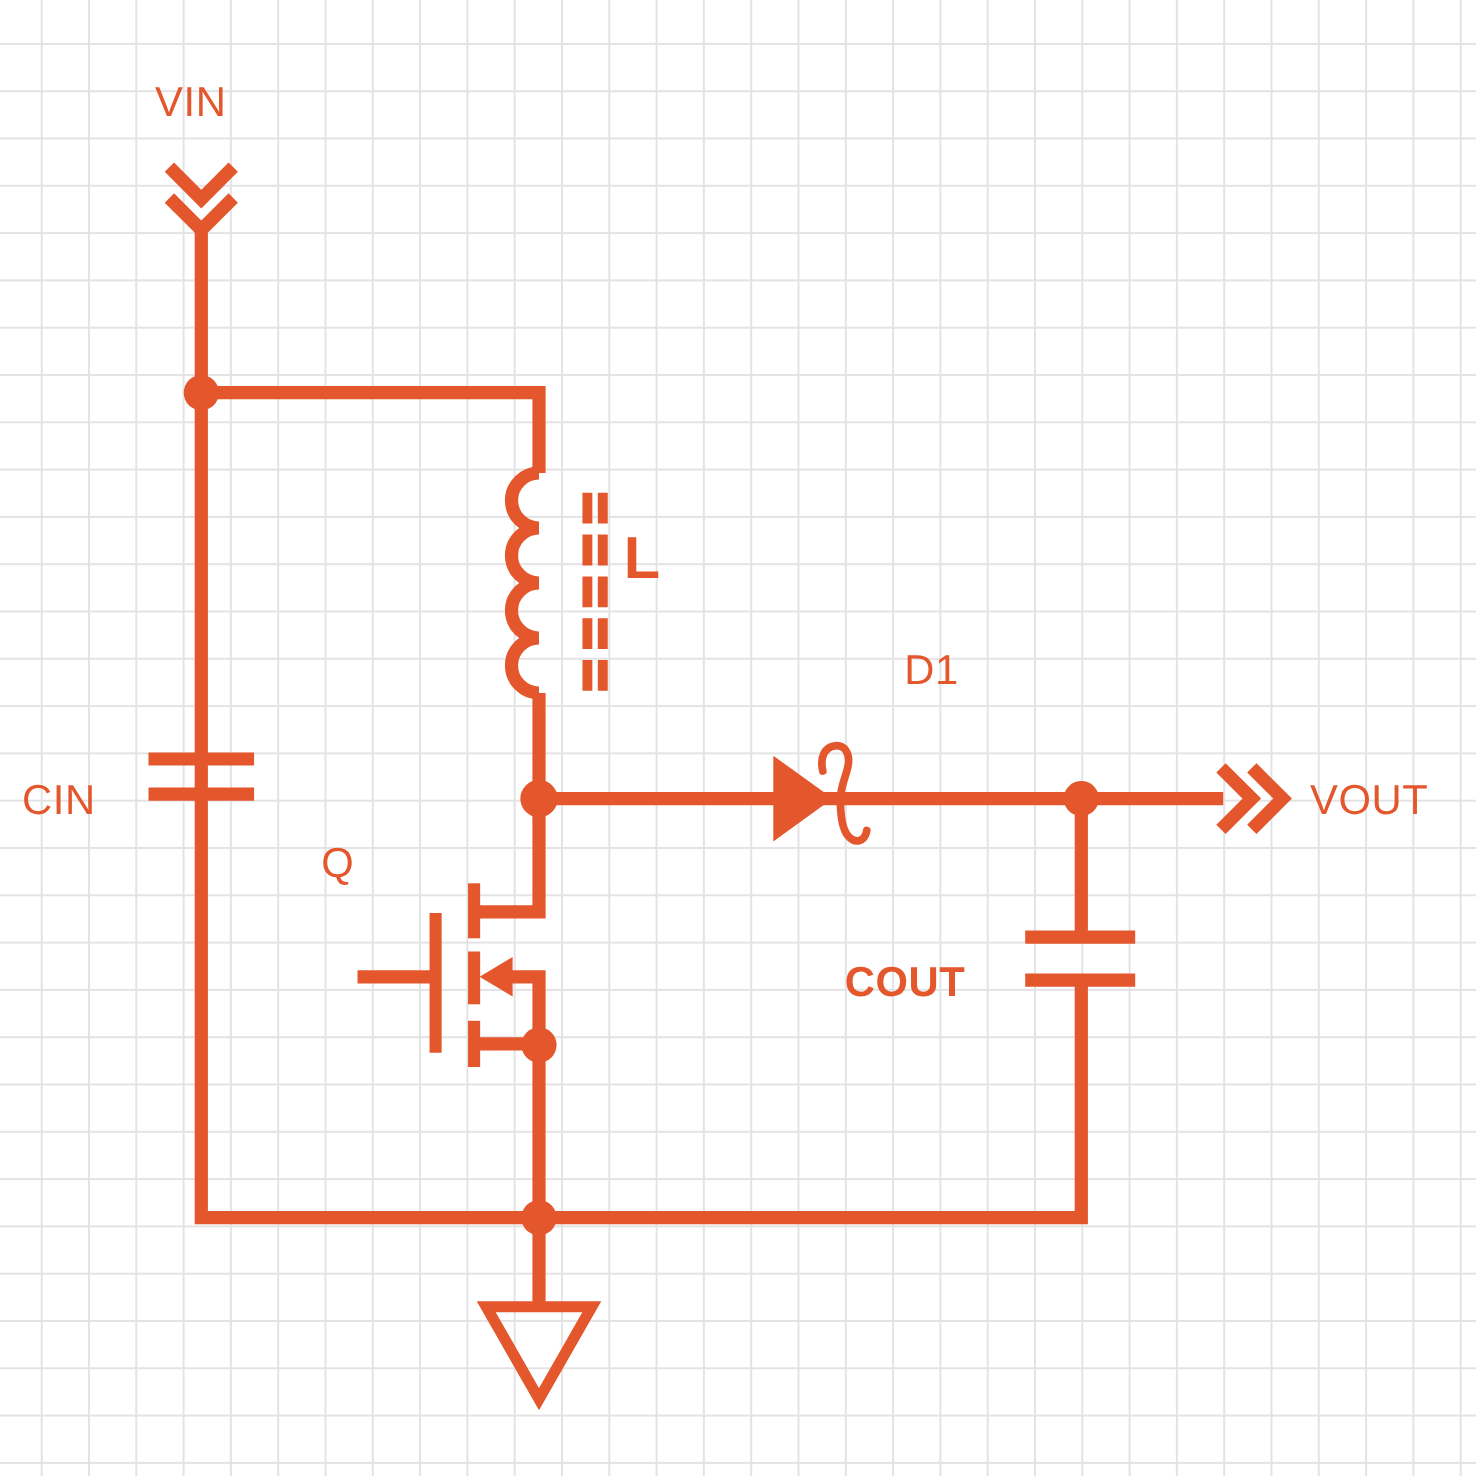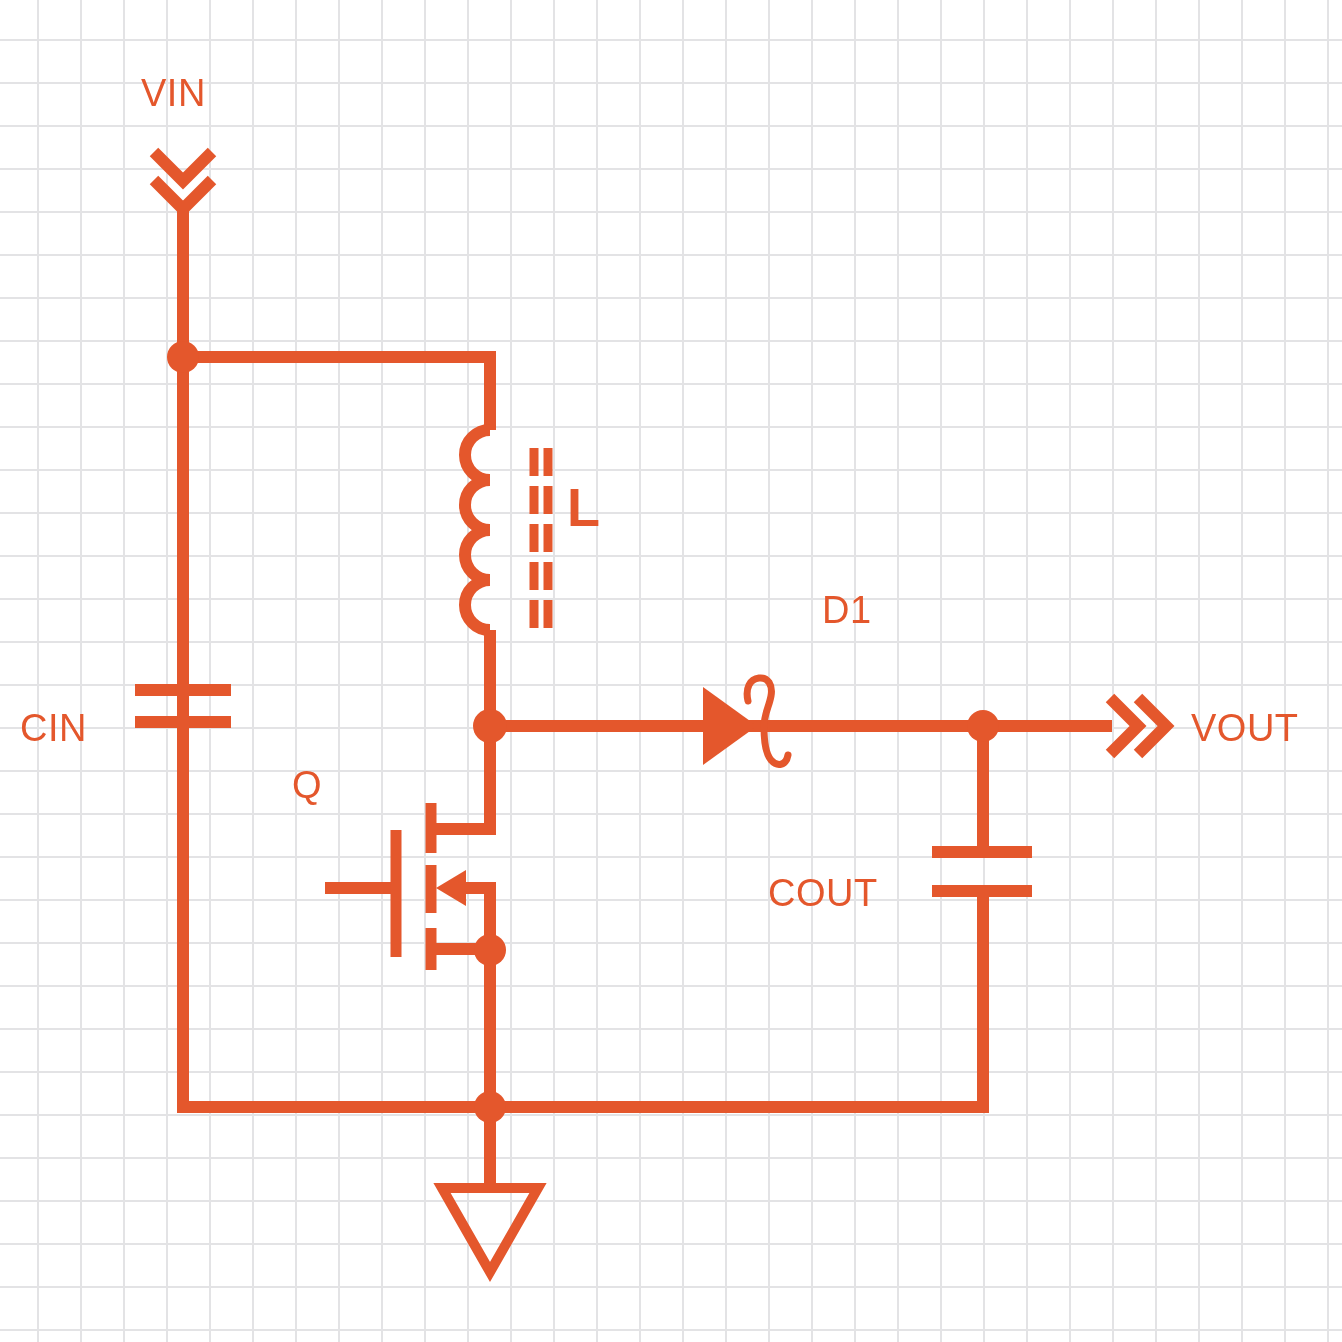--- a/index.html
+++ b/index.html
@@ -159,15 +159,15 @@
       <circle class="dot" cx="490" cy="950" r="16"></circle>
       <circle class="dot" cx="490" cy="1107" r="16"></circle>
     </g>
   </svg>
 
   <div class="lbl" style="left:141px; top:74px;">VIN</div>
   <div class="lbl" style="left:20px; top:709px;text-align:center;">CIN</div>
   <div class="lbl bold" style="left:567px; top:480px;">L</div>
   <div class="lbl" style="left:292px; top:766px;">Q</div>
   <div class="lbl" style="left:822px; top:591px;">D1</div>
-  <div class="lbl" style="left:768px; top:874px;">COUT</div>
+  <div class="lbl" style="left:768px; top:874px;font-weight:bold;">COUT</div>
   <div class="lbl" style="left:1179px; top:709px;margin-left:12px;">VOUT</div>
 </div>
 
 </body></html>

